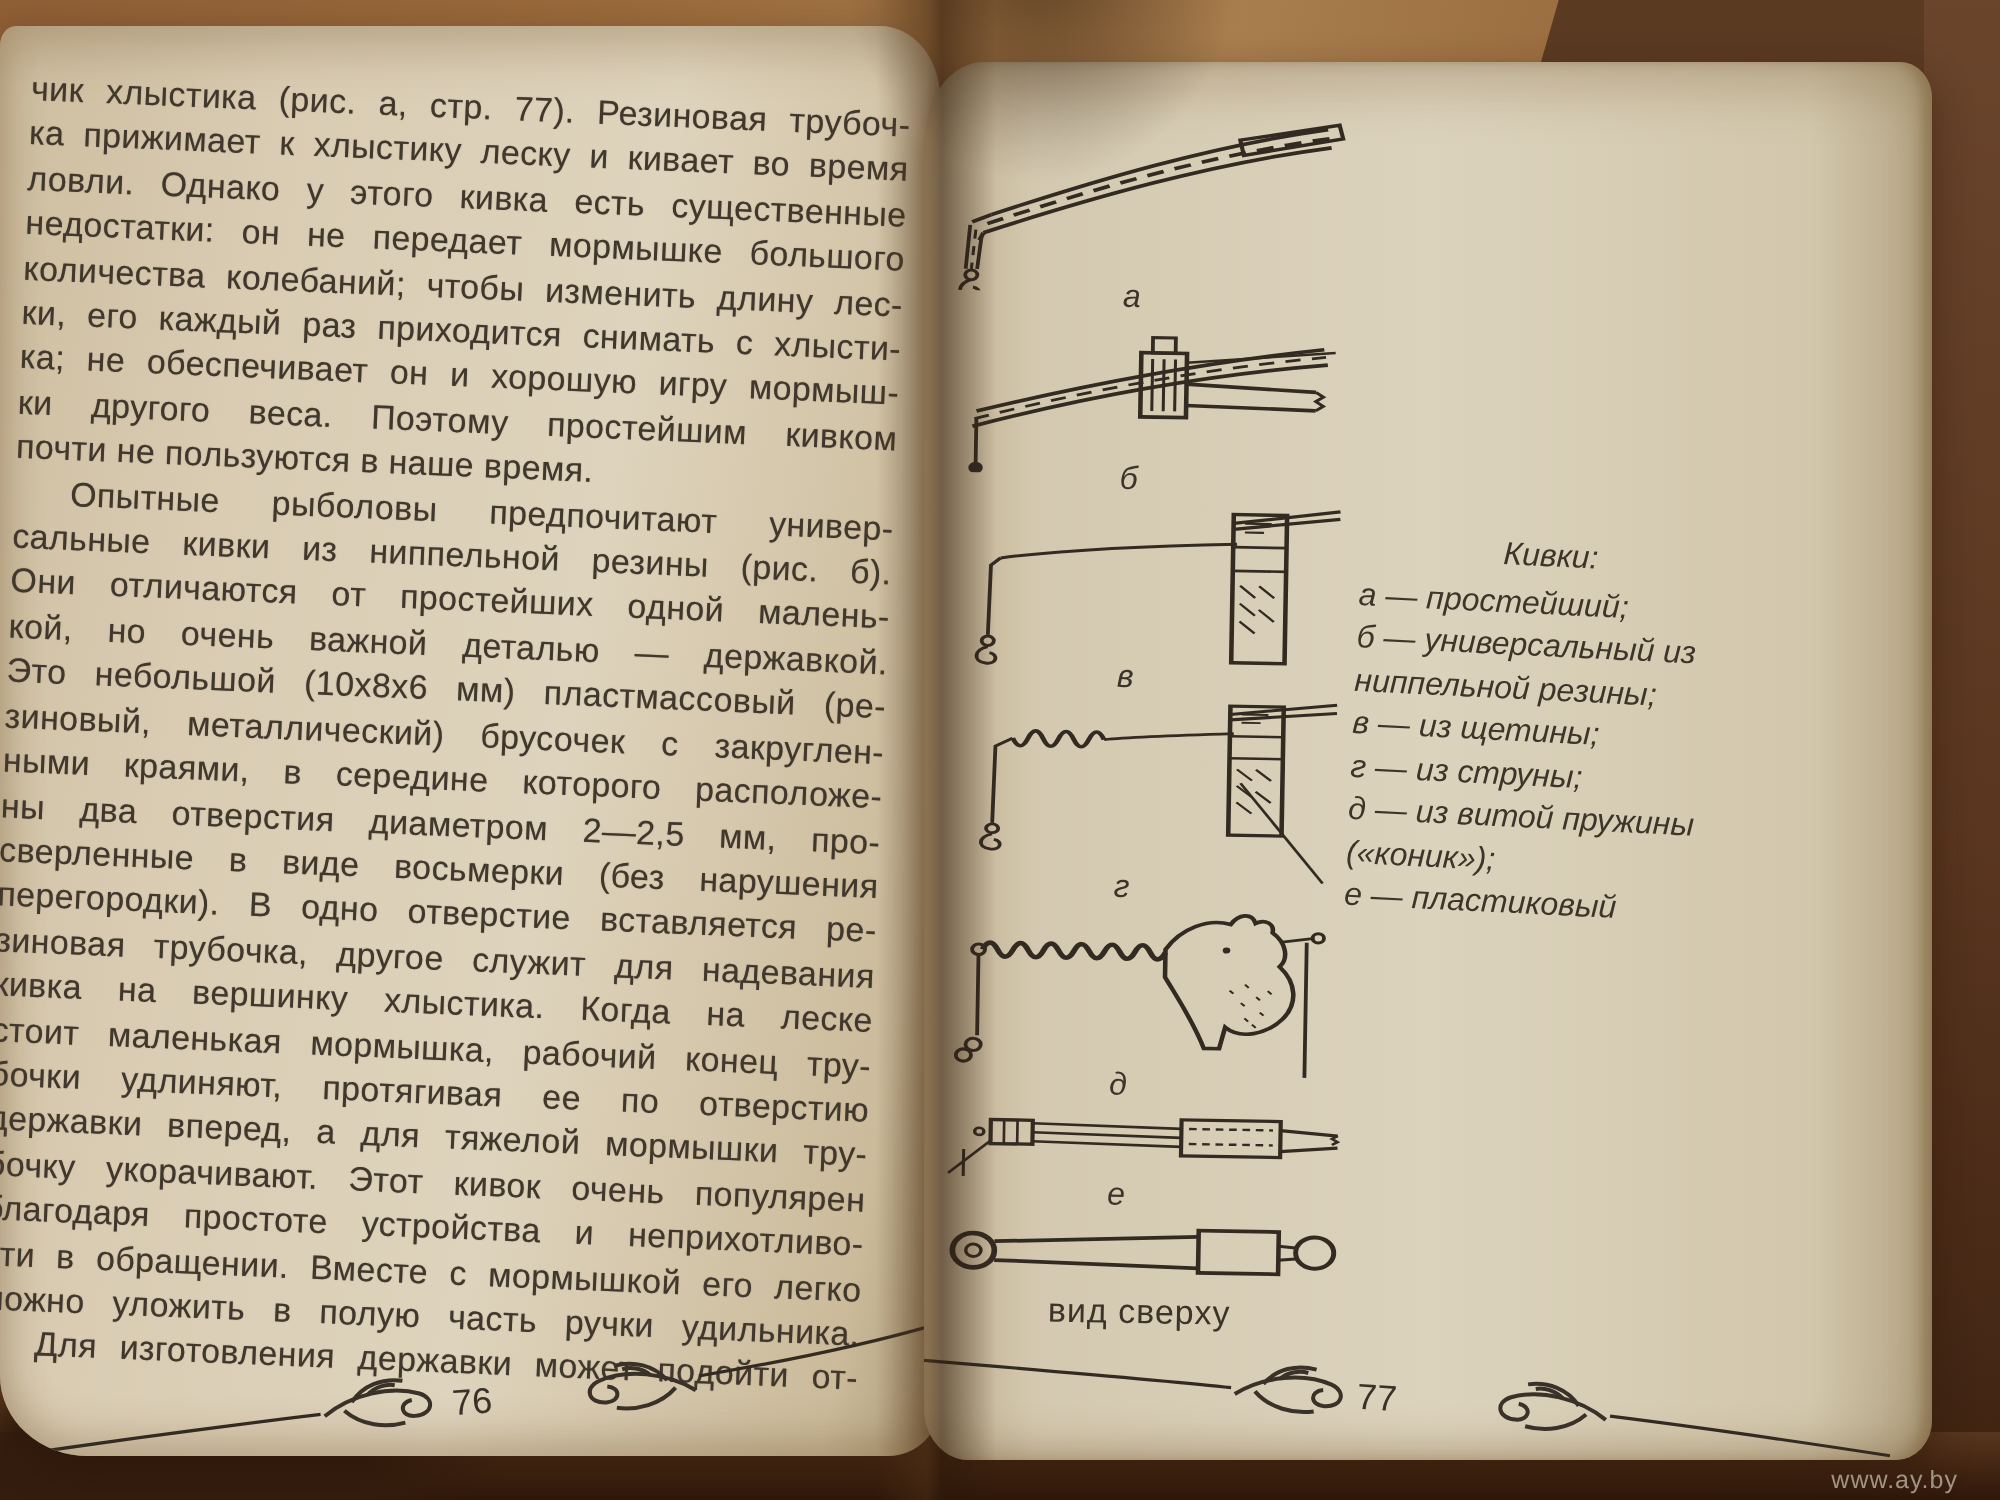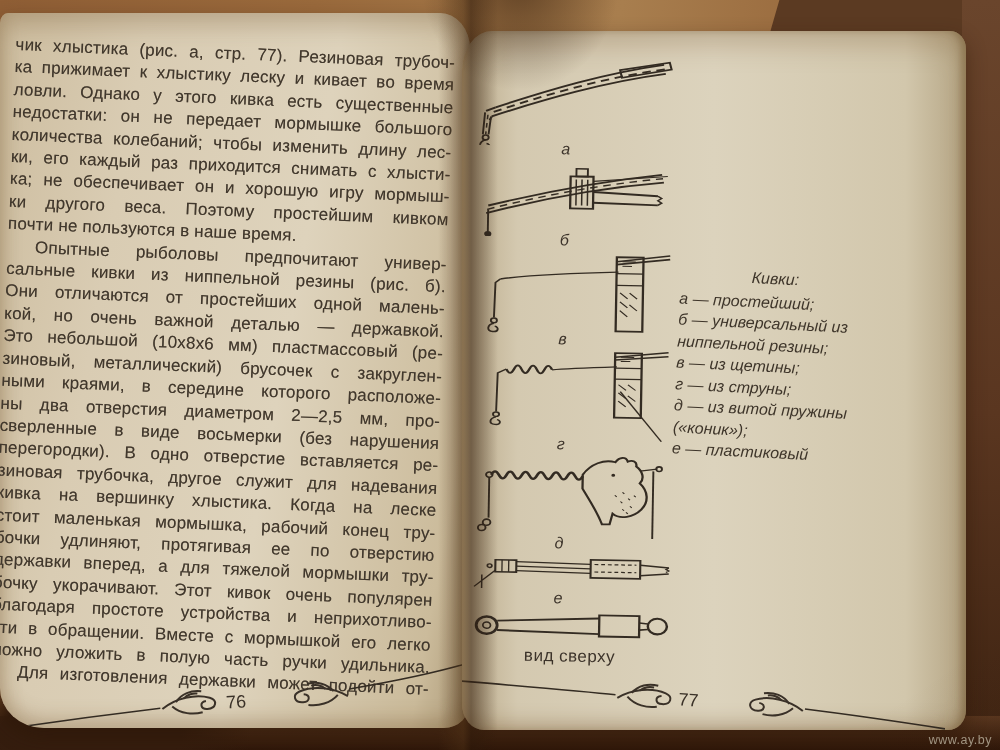--- a/index.html
+++ b/index.html
@@ -46,21 +46,21 @@
 
   .rp-content{position:absolute;inset:0;transform:rotate(1deg);transform-origin:50% 0;}
   .figures{position:absolute;left:16px;top:18px;width:215px;color:#3c332a;}
   .fig{margin:0 0 2px 0;}
   .fig svg{display:block;}
   .fig-label{font-style:italic;font-size:16px;height:15px;line-height:14px;text-align:center;width:180px;margin-top:-4px;}
   .tv-caption{font-size:17px;text-align:center;width:205px;margin-top:2px;color:#3c332a;letter-spacing:.5px;}
   .legend{position:absolute;left:220px;top:236px;width:190px;transform:rotate(1.8deg);
     font-style:italic;font-size:16px;line-height:21.5px;color:#3e352a;}
   .legend-title{text-align:center;margin-bottom:2px;}
-  .watermark{position:absolute;right:8px;bottom:3px;z-index:10;color:#b3a996;opacity:.85;
+  .watermark{position:absolute;right:21px;bottom:3px;z-index:10;color:#b3a996;opacity:.85;
     font-size:12.5px;letter-spacing:.5px;}
   .ink{stroke:#332b22;fill:none;}
 </style>
 </head>
 <body>
 
 <svg width="0" height="0" style="position:absolute">
   <defs>
     <g id="orn" stroke="#3a3128" fill="none" stroke-width="2">
       <path d="M2,15 C16,5 36,2 50,7 C58,10 56,18 47,18 C40,18 39,11 46,10"></path>

